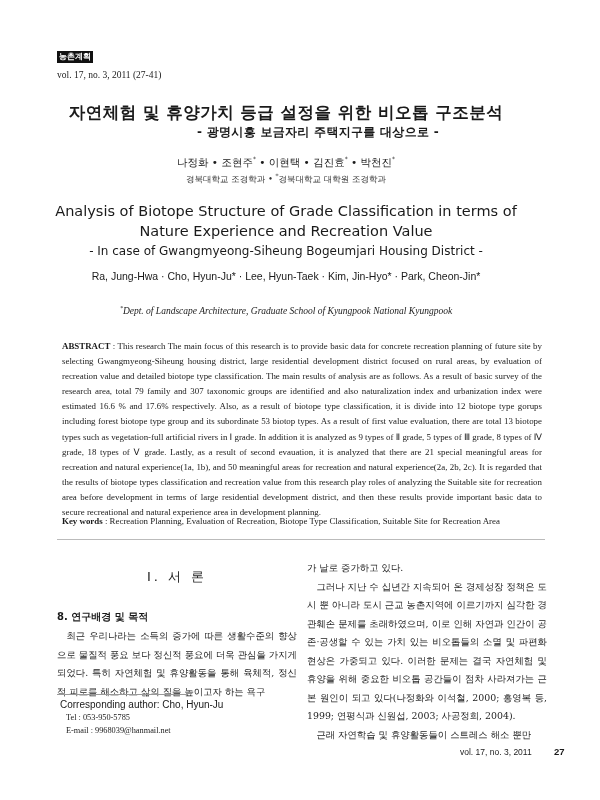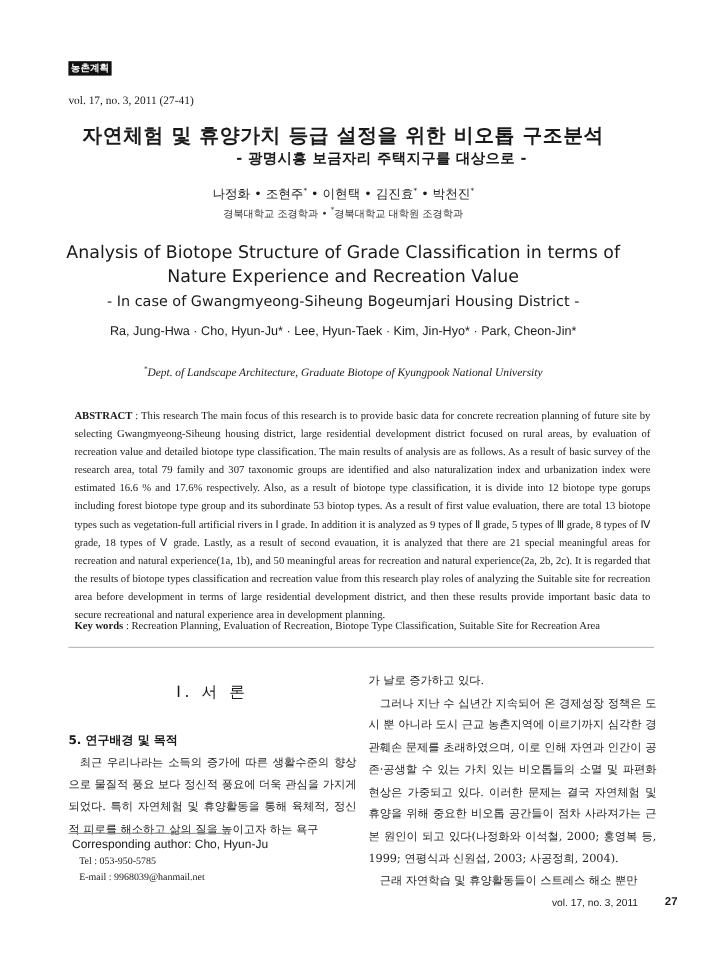--- a/index.html
+++ b/index.html
@@ -1,21 +1,21 @@
 <!DOCTYPE html>
 <html><head>
 <meta charset="utf-8">
 <style>
   html, body { margin:0; padding:0; background:#ffffff; }
   body { width:600px; height:800px; position:relative; overflow:hidden; color:#1a1a1a; }
   .page { position:absolute; left:0; top:0; width:600px; height:800px; }
   .serif { font-family:"Liberation Serif", "DejaVu Serif", serif; }
   .journal-logo { position:absolute; left:57px; top:51px; background:#111; color:#fff;
     font-family:"DejaVu Sans", sans-serif; font-size:8px; font-weight:bold; padding:1px 2px; line-height:10px; }
-  .journal-info { position:absolute; left:57px; top:80px; font-size:9.5px;text-align:right; }
+  .journal-info { position:absolute; left:57px; top:70px; font-size:9.5px;text-align:right; }
   .center { position:absolute; left:0; width:572px; text-align:center; }
   .kr-title { top:102px; font-family:"DejaVu Sans", sans-serif; font-size:16.5px; font-weight:bold; letter-spacing:0.5px; }
   .kr-sub { top:124px; font-family:"DejaVu Sans", sans-serif; font-size:12px; font-weight:bold; letter-spacing:0.3px;padding-left:32px; }
   .kr-authors { top:155px; font-family:"DejaVu Sans", sans-serif; font-size:10.5px; }
   .kr-affil { top:172px; font-family:"DejaVu Serif", serif; font-size:8.5px; color:#333; }
   .en-title1 { top:203px; font-family:"DejaVu Sans", sans-serif; font-size:14.5px; }
   .en-title2 { top:223px; font-family:"DejaVu Sans", sans-serif; font-size:14.5px; }
   .en-sub { top:244px; font-family:"DejaVu Sans", sans-serif; font-size:12px; }
   .en-authors { top:270px; font-family:"Liberation Sans", sans-serif; font-size:10.5px; }
   .en-affil1 { top:289px; font-family:"Liberation Serif", serif; font-style:italic; font-size:9.5px; }
@@ -58,31 +58,31 @@
     <span>박천진</span><sup>*</sup>
   </div>
   <div class="center kr-affil">
     <span>경북대학교 조경학과 • </span><sup>*</sup><span>경북대학교 대학원 조경학과</span>
   </div>
 
   <div class="center en-title1">Analysis of Biotope Structure of Grade Classification in terms of</div>
   <div class="center en-title2">Nature Experience and Recreation Value</div>
   <div class="center en-sub">- In case of Gwangmyeong-Siheung Bogeumjari Housing District -</div>
   <div class="center en-authors">Ra, Jung-Hwa · Cho, Hyun-Ju* · Lee, Hyun-Taek · Kim, Jin-Hyo* · Park, Cheon-Jin*</div>
-  <div class="center en-affil2"><sup>*</sup><span>Dept. of Landscape Architecture, Graduate Biotope of Kyungpook National University</span></div>
+  <div class="center en-affil2"><sup>*</sup><span>Dept. of Landscape Architecture, Graduate School of Kyungpook National Kyungpook</span></div>
 
   <div class="abstract"><b>ABSTRACT</b><span> : This research The main focus of this research is to provide basic data for concrete recreation planning of future site by selecting Gwangmyeong-Siheung housing district, large residential development district focused on rural areas, by evaluation of recreation value and detailed biotope type classification. The main results of analysis are as follows. As a result of basic survey of the research area, total 79 family and 307 taxonomic groups are identified and also naturalization index and urbanization index were estimated 16.6 % and 17.6% respectively. Also, as a result of biotope type classification, it is divide into 12 biotope type gorups including forest biotope type group and its subordinate 53 biotop types. As a result of first value evaluation, there are total 13 biotope types such as vegetation-full artificial rivers in Ⅰ grade. In addition it is analyzed as 9 types of Ⅱ grade, 5 types of Ⅲ grade, 8 types of Ⅳ grade, 18 types of Ⅴ grade. Lastly, as a result of second evauation, it is analyzed that there are 21 special meaningful areas for recreation and natural experience(1a, 1b), and 50 meaningful areas for recreation and natural experience(2a, 2b, 2c). It is regarded that the results of biotope types classification and recreation value from this research play roles of analyzing the Suitable site for recreation area before development in terms of large residential development district, and then these results provide important basic data to secure recreational and natural experience area in development planning.</span></div>
 
   <div class="keywords"><b>Key words</b><span> : Recreation Planning, Evaluation of Recreation, Biotope Type Classification, Suitable Site for Recreation Area</span></div>
 
   <div class="hr-full"></div>
 
   <div class="col col-left">
     <div class="sec-title">I. 서   론</div>
-    <div class="subsec">5. 연구배경 및 목적</div>
+    <div class="subsec">8. 연구배경 및 목적</div>
     <div class="body-kr indent" style="margin-top:3px;">최근 우리나라는 소득의 증가에 따른 생활수준의 향상으로 물질적 풍요 보다 정신적 풍요에 더욱 관심을 가지게 되었다. 특히 자연체험 및 휴양활동을 통해 육체적, 정신적 피로를 해소하고 삶의 질을 높이고자 하는 욕구</div>
   </div>
 
   <div class="col col-right">
     <div class="body-kr" style="margin-top:-1px;">가 날로 증가하고 있다.</div>
     <div class="body-kr indent">그러나 지난 수 십년간 지속되어 온 경제성장 정책은 도시 뿐 아니라 도시 근교 농촌지역에 이르기까지 심각한 경관훼손 문제를 초래하였으며, 이로 인해 자연과 인간이 공존·공생할 수 있는 가치 있는 비오톱들의 소멸 및 파편화 현상은 가중되고 있다. 이러한 문제는 결국 자연체험 및 휴양을 위해 중요한 비오톱 공간들이 점차 사라져가는 근본 원인이 되고 있다(나정화와 이석철, 2000; 홍영복 등, 1999; 연평식과 신원섭, 2003; 사공정희, 2004).</div>
     <div class="body-kr indent">근래 자연학습 및 휴양활동들이 스트레스 해소 뿐만</div>
   </div>
 
   <div class="hr-short"></div>

